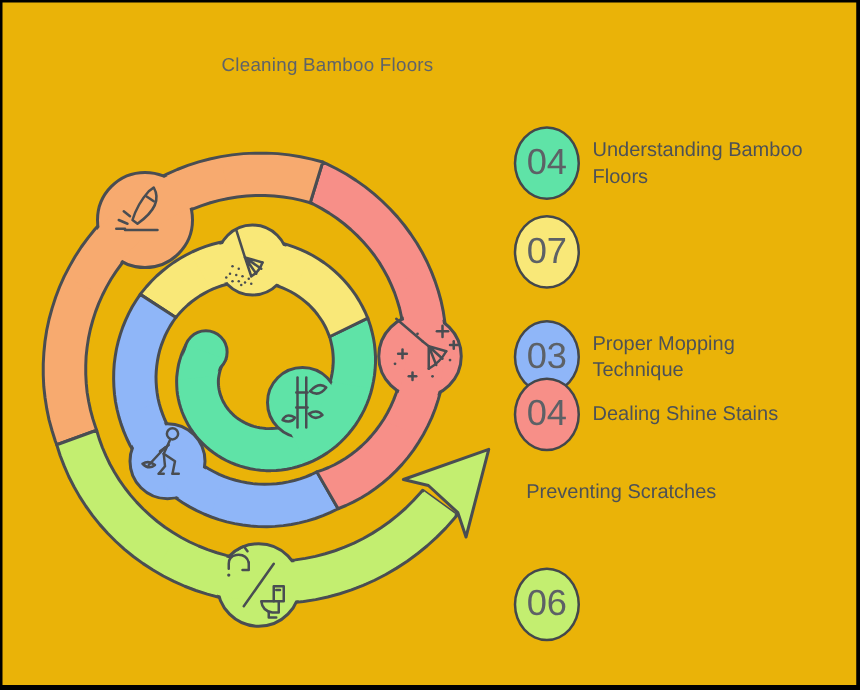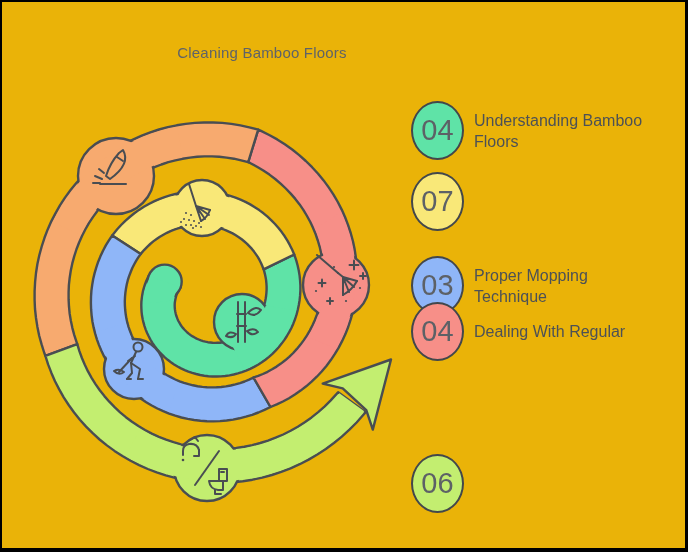--- a/index.html
+++ b/index.html
@@ -133,20 +133,21 @@
   </div>
   <div class="step s2">
     <div class="num" style="background: rgb(249, 232, 120);">07</div>
   </div>
   <div class="step s3">
     <div class="num" style="background: rgb(143, 182, 248);">03</div>
     <div class="lbl">Proper Mopping Technique</div>
   </div>
   <div class="step s4">
     <div class="num" style="background: rgb(247, 143, 136);">04</div>
-    <div class="lbl">Dealing With Regular</div>
+    <div class="lbl">Dealing Shine Stains</div>
   </div>
   <div class="step s5">
+    <div class="lbl">Preventing Scratches</div>
   </div>
   <div class="step s6">
     <div class="num" style="background: rgb(195, 238, 112);">06</div>
   </div>
 </div>
 
 </body></html>

